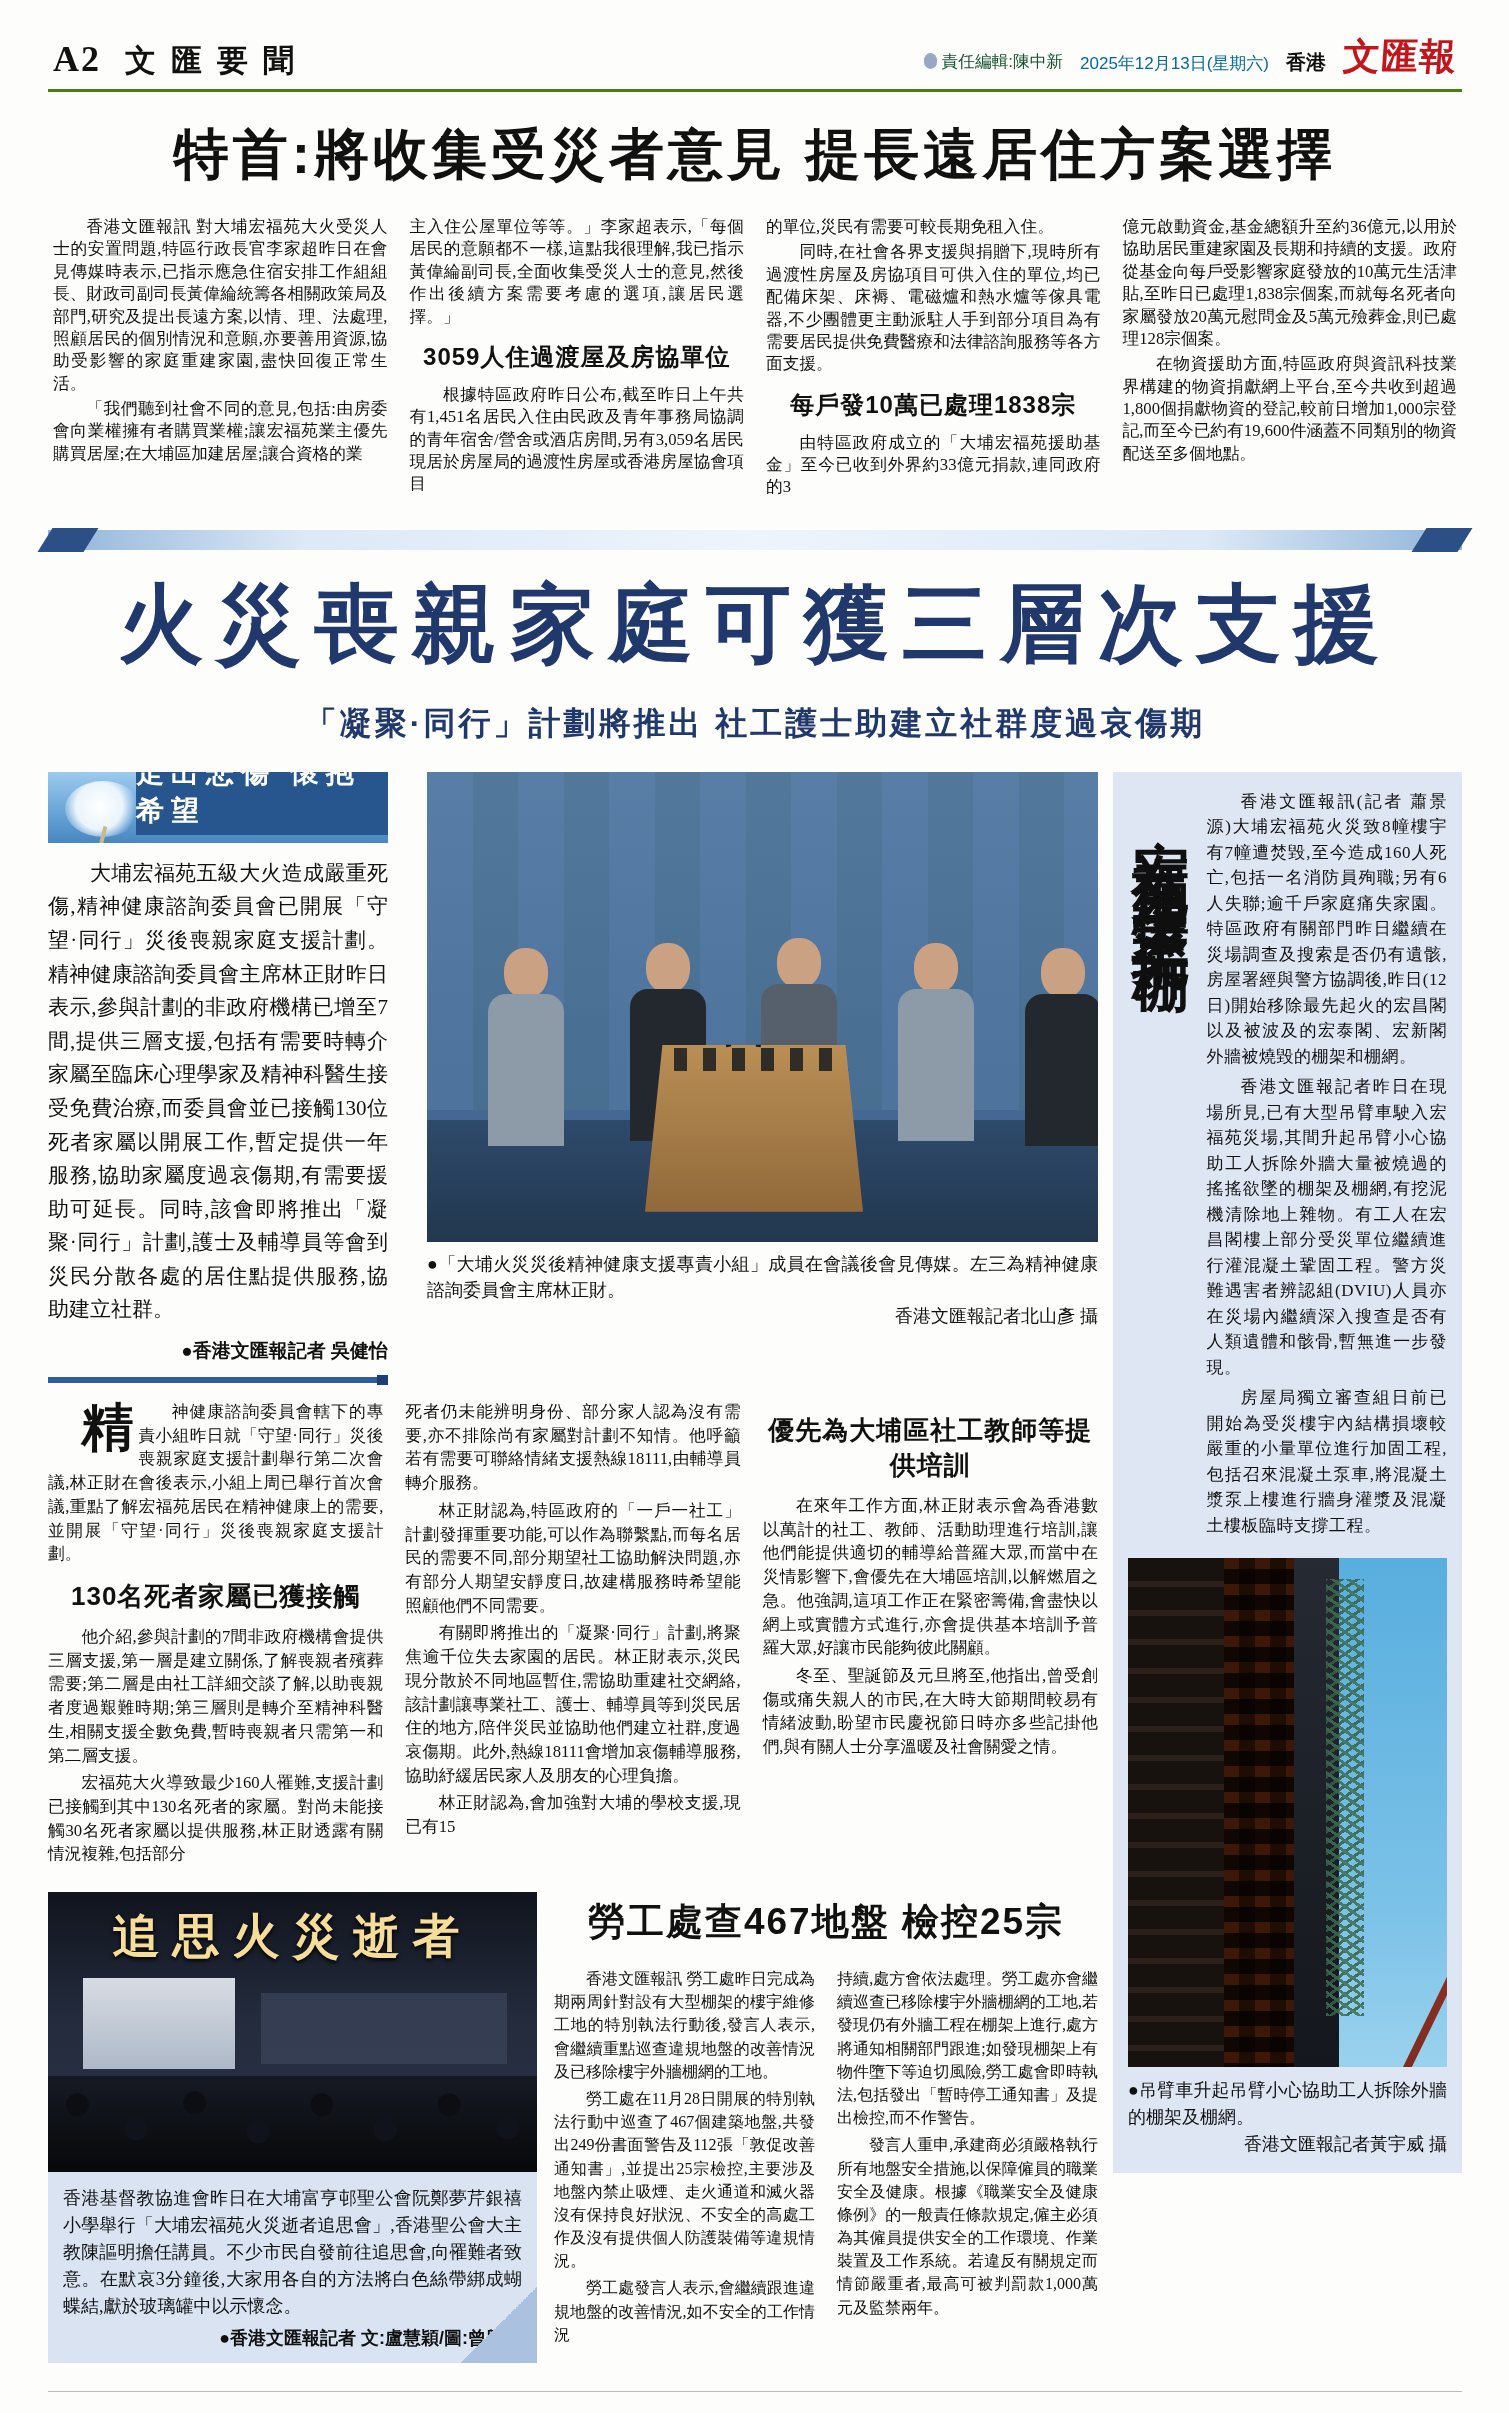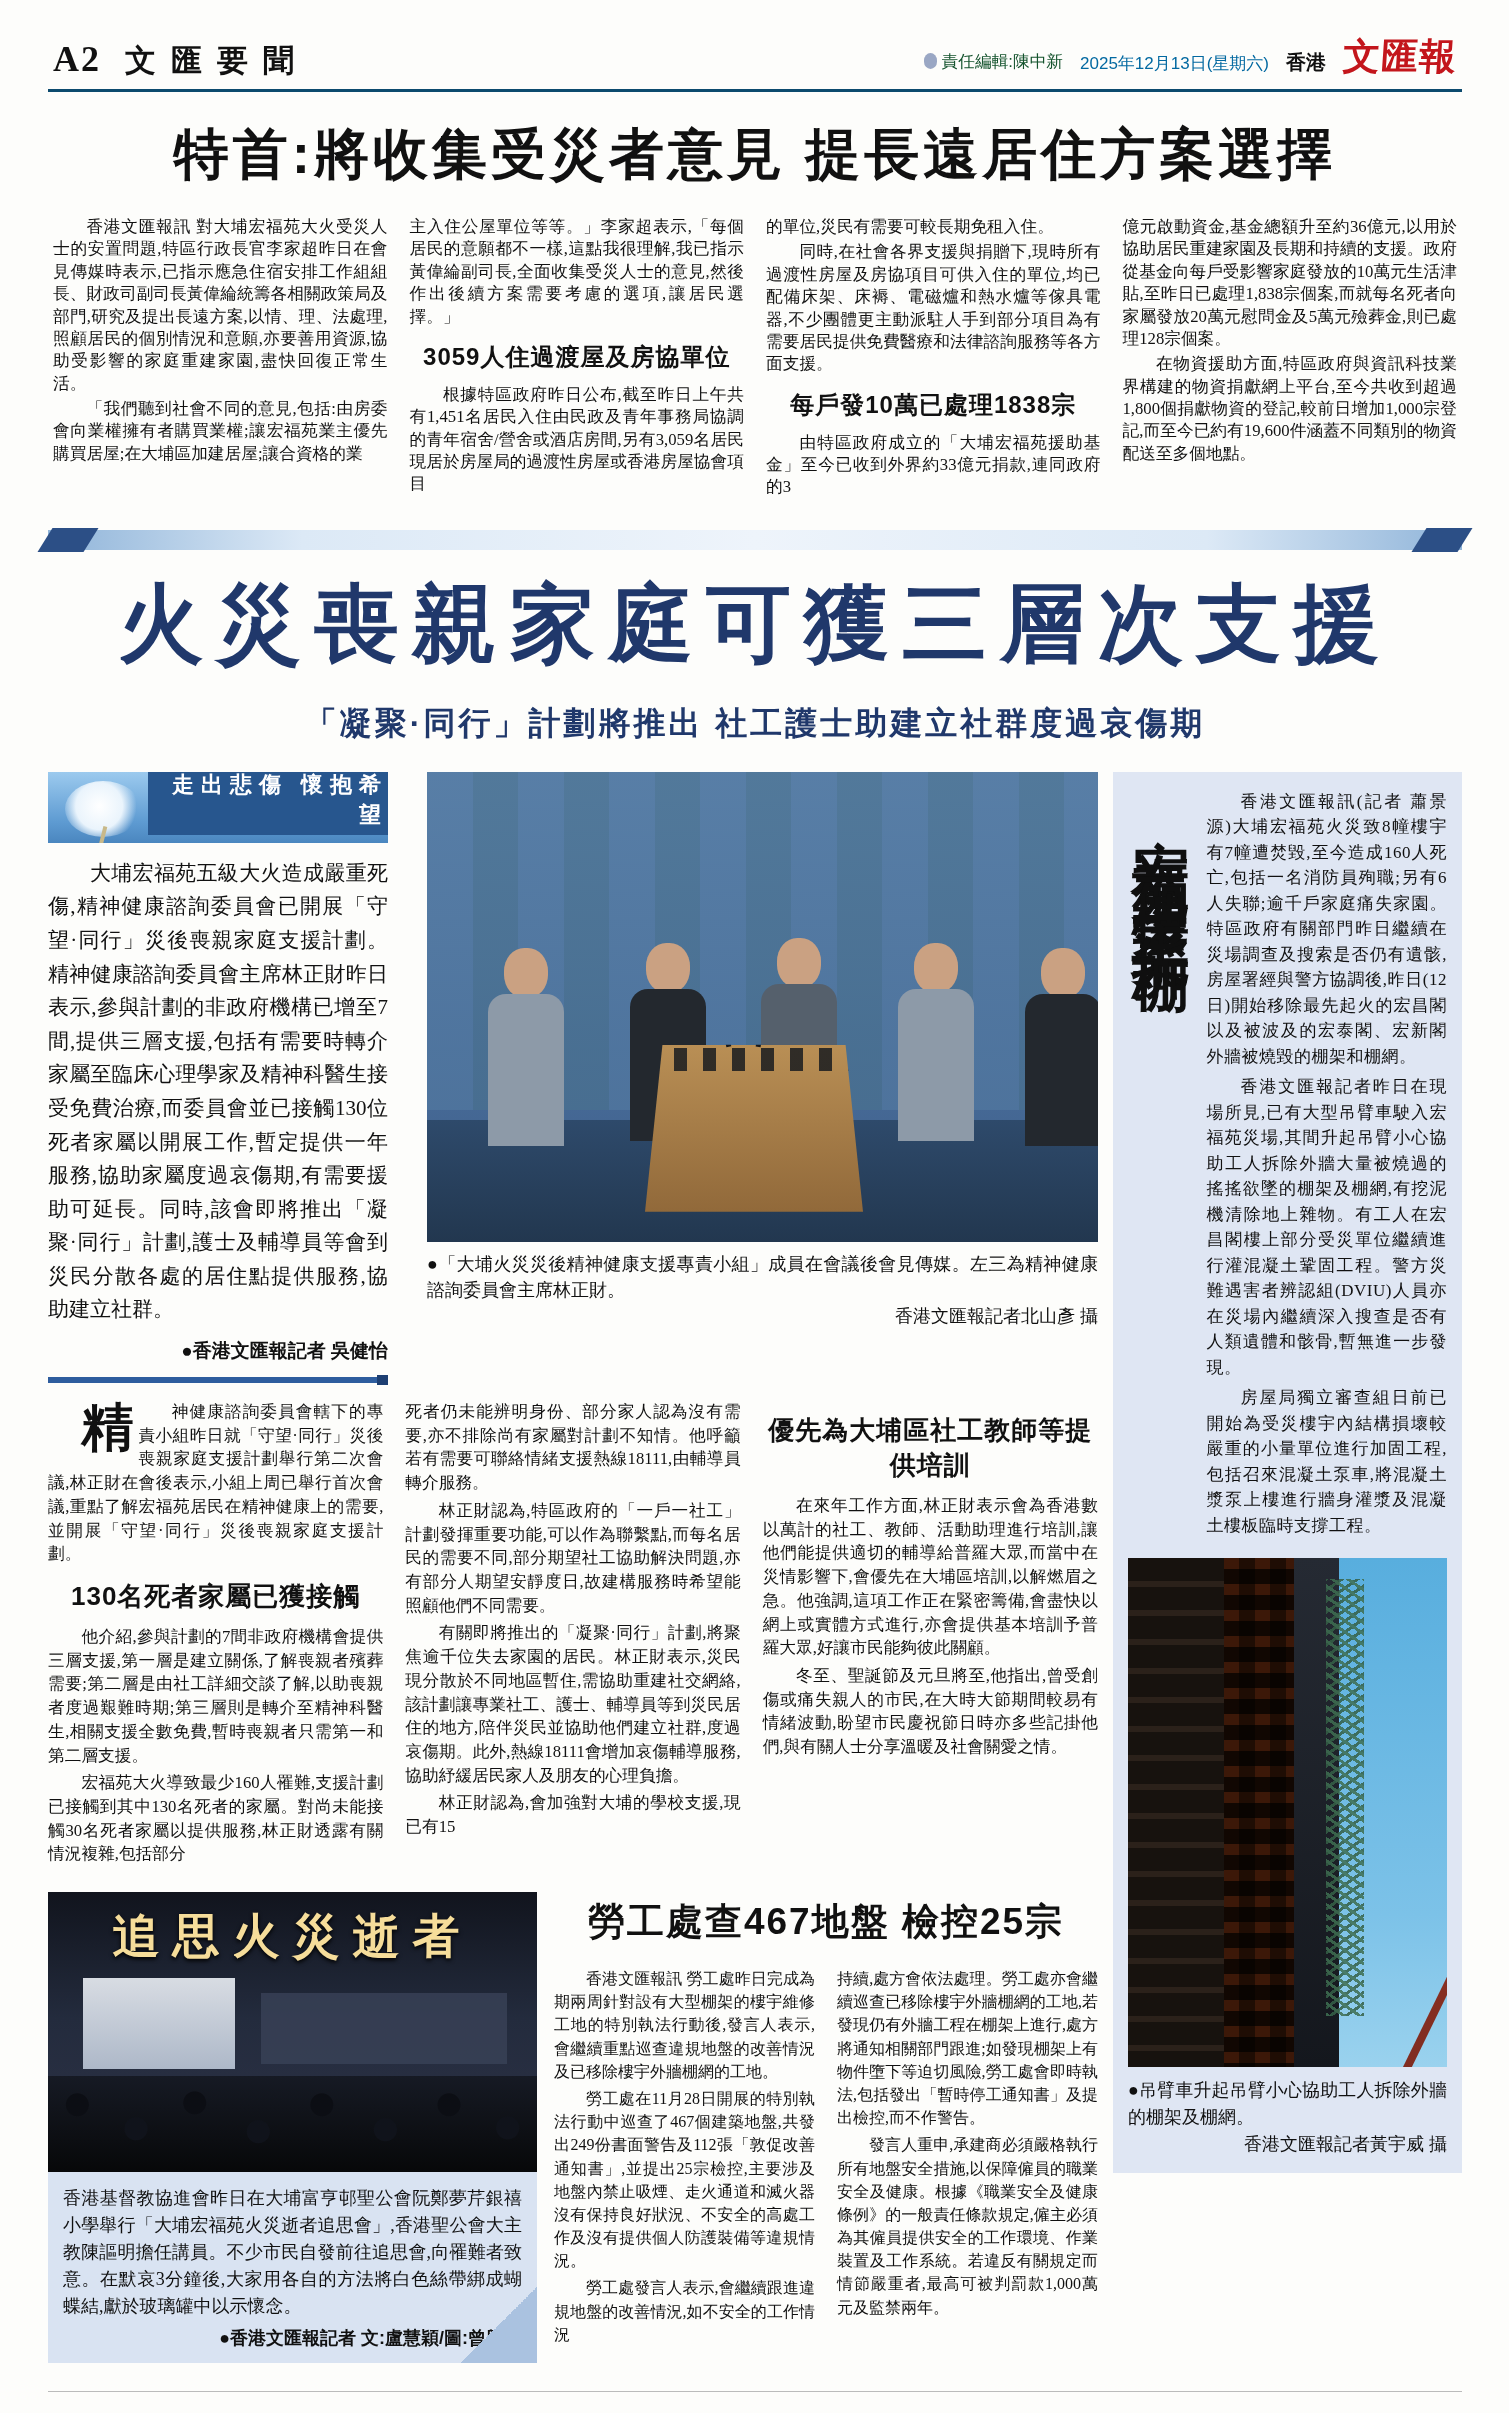--- a/index.html
+++ b/index.html
@@ -1,21 +1,21 @@
 <!DOCTYPE html>
 <html style="font-size:8px"><head>
 <meta charset="utf-8">
 <style>
   * { margin:0; padding:0; box-sizing:border-box; }
   html,body { background:#e9e9e9; }
   body { font-family:"Liberation Serif","DejaVu Serif",serif; color:#111; }
   #paper { width:1510px; min-height:2413px; background:#fdfdfb; margin:0 auto; padding:28px 48px 0; position:relative; }
 
   
-  .masthead-row { display:flex; justify-content:space-between; align-items:flex-end; padding:4px 5px 7px; border-bottom:3px solid #0c4a6e; }
+  .masthead-row { display:flex; justify-content:space-between; align-items:flex-end; padding:4px 5px 7px; border-bottom:3px solid #4d7c0f; }
   .mh-left { display:flex; align-items:baseline; gap:24px; }
   .edition { font-size:36px; font-weight:700; letter-spacing:2px; }
   .section-title { font-size:31px; font-weight:700; letter-spacing:15px; }
   .mh-right { display:flex; align-items:baseline; gap:17px; font-family:"Liberation Sans","DejaVu Sans",sans-serif; }
   .editor { font-size:16.7px; color:#14532d; display:flex; align-items:center; gap:5px;}
   .editor-dot { width:13px; height:16px; background:#9aa7c4; border-radius:50% / 46%; display:inline-block; }
   .pubdate { font-size:17px; color:#0369a1; }
   .place { font-size:20px; font-weight:700; }
   .masthead-logo { font-size:37px; font-weight:900; color:#c3161c; font-family:"Liberation Serif",serif; letter-spacing:1px; transform:skewX(-4deg); display:inline-block; }
 
@@ -49,21 +49,21 @@
 
   .grief { width:340px; }
   .grief-banner { position:relative; height:71px; background:linear-gradient(180deg,#9ccaee 0%,#5e9bd2 70%,#4a86bf 100%); overflow:hidden; }
   .dandelion { position:absolute; left:17px; top:9px; width:76px; height:56px; background:radial-gradient(circle at 45% 45%, #ffffff 0%, #eaf4fc 45%, rgba(255,255,255,0) 72%); border-radius:50%; }
   .dandelion::after { content:""; position:absolute; left:35px; top:45px; width:4px; height:28px; background:#c8b98a; transform:rotate(14deg); }
   .seeds { position:absolute; right:20px; top:5px; width:193px; height:30px;
      background:radial-gradient(circle 3px at 10% 50%, #fff 0 2px, transparent 2.5px),
                 radial-gradient(circle 3px at 35% 30%, #fff 0 2px, transparent 2.5px),
                 radial-gradient(circle 3px at 60% 60%, #fff 0 2px, transparent 2.5px),
                 radial-gradient(circle 3px at 85% 25%, #fff 0 2px, transparent 2.5px); opacity:.8; }
-  .grief-label { position:absolute; left:100px; right:0; bottom:8px; background:#27568e; color:#fff; font-family:"Liberation Sans",sans-serif; font-weight:900; font-size:22px; letter-spacing:7px; text-align:right; padding:5px 0; }
+  .grief-label { position:absolute; left:88px; right:0; bottom:8px; background:#27568e; color:#fff; font-family:"Liberation Sans",sans-serif; font-weight:900; font-size:28px; letter-spacing:7px; text-align:left; padding:5px 0; }
   .grief-text { font-size:21px; line-height:1.6; margin-top:14px; }
   .grief-byline { font-family:"Liberation Sans",sans-serif; font-size:19px; font-weight:700; text-align:right; margin-top:11px; }
   .blue-rule { height:6px; background:#2e5d9e; margin-top:13px; position:relative; }
   .blue-rule::after { content:""; position:absolute; right:0; top:-2px; width:11px; height:10px; background:#1d3f72; }
 
   .photo-wrap { flex:1;margin-left:24px; }
   .presser { position:relative; height:470px; background:linear-gradient(180deg,#6d94bd 0%,#4a6f9d 55%,#3c5c86 100%); overflow:hidden; }
   .backdrop { position:absolute; inset:0 0 28% 0; background:repeating-linear-gradient(90deg,#51779f 0 46px,#49708f 46px 91px); opacity:.75; }
   .stage-floor { position:absolute; left:0; right:0; bottom:0; height:26%; background:linear-gradient(180deg,#2e4a6b,#22374f); }
   .person { position:absolute; width:76px; }

